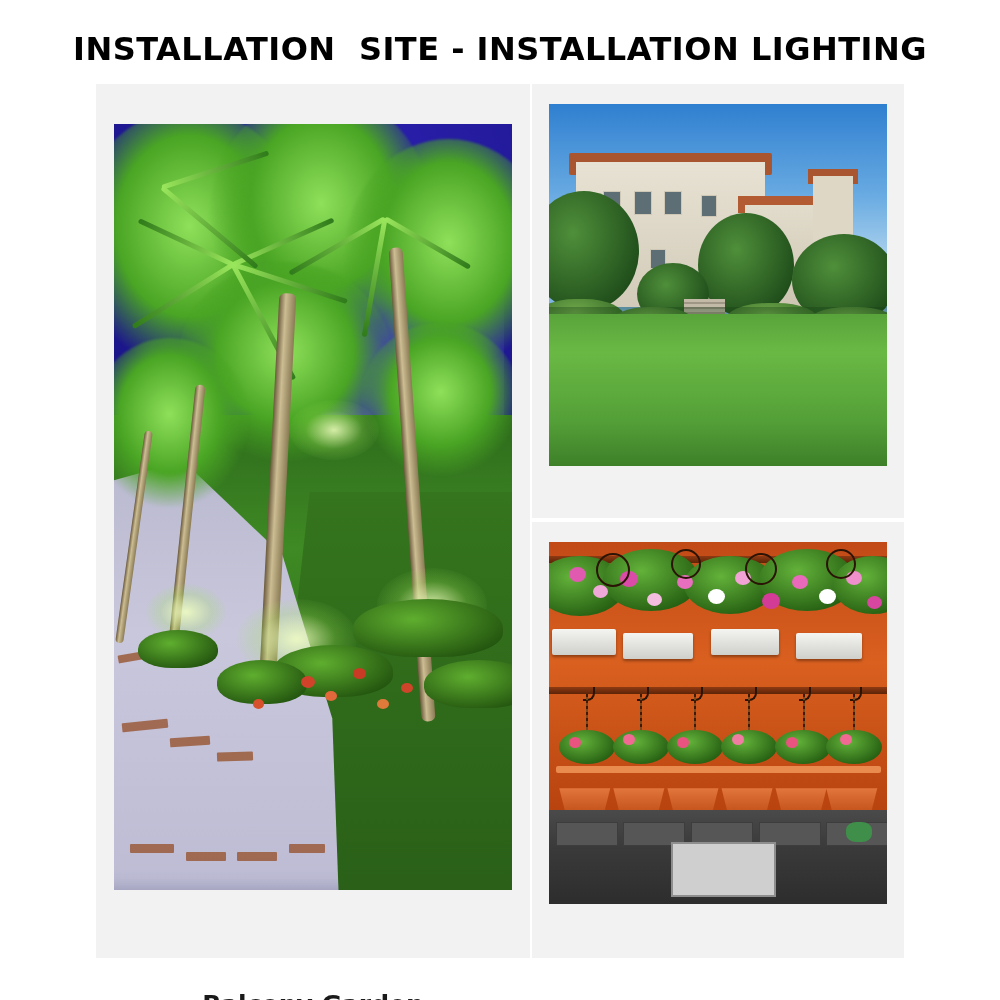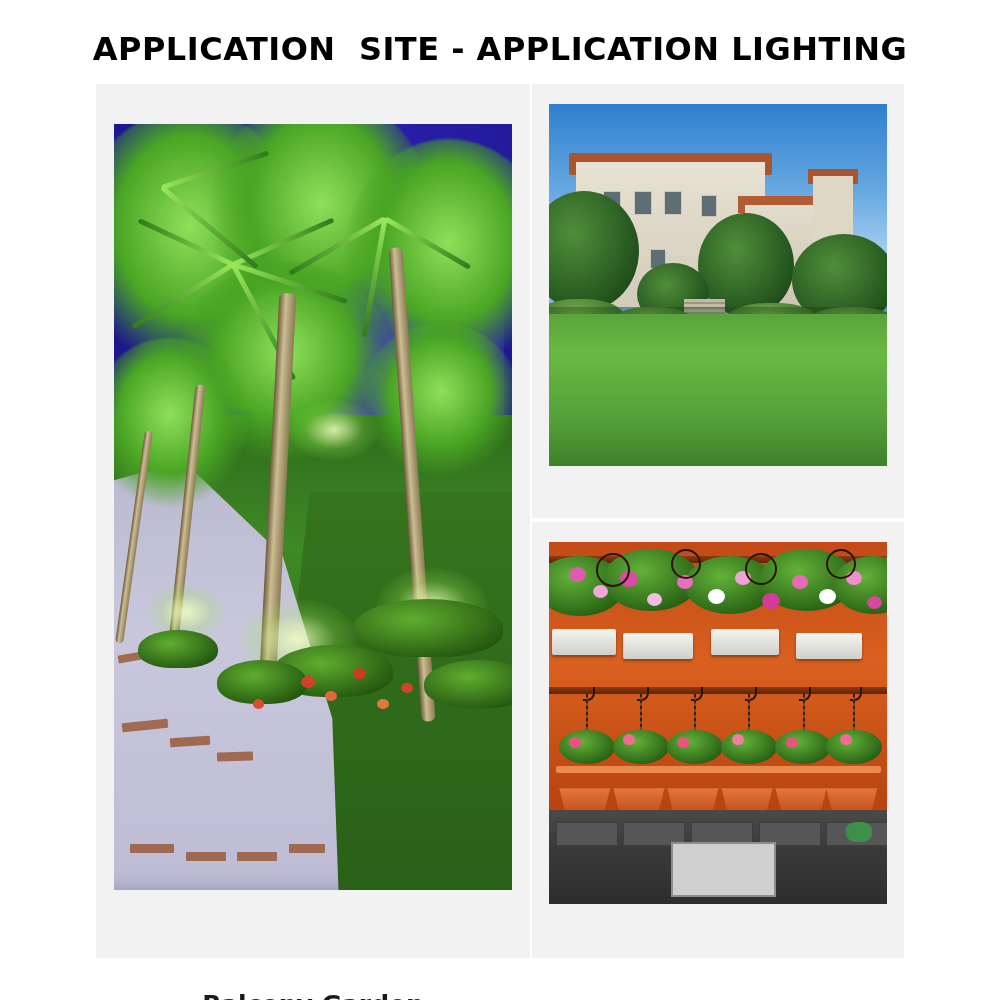--- a/index.html
+++ b/index.html
@@ -257,21 +257,21 @@
   .ph3 .scroll {
     position:absolute; border:2px solid #2b1405; border-radius:50%;
     background:transparent;
   }
 </style>
 </head>
 <body>
 
 <div class="page">
 
-  <div class="headline">APPLICATION  SITE - APPLICATION LIGHTING</div>
+  <div class="headline">INSTALLATION  SITE - INSTALLATION LIGHTING</div>
 
   <div class="panel panel-left">
     <div class="photo ph1" style="left:18px; top:40px; width:398px; height:766px;">
       <div class="sky"></div>
       <div class="skyglow"></div>
 
       <div class="bld"></div>
       <div class="roof"></div>
       <div class="win" style="right:14%; top:57%; width:26px; height:34px;"></div>
       <div class="win" style="right:26%; top:58%; width:18px; height:28px;"></div>

